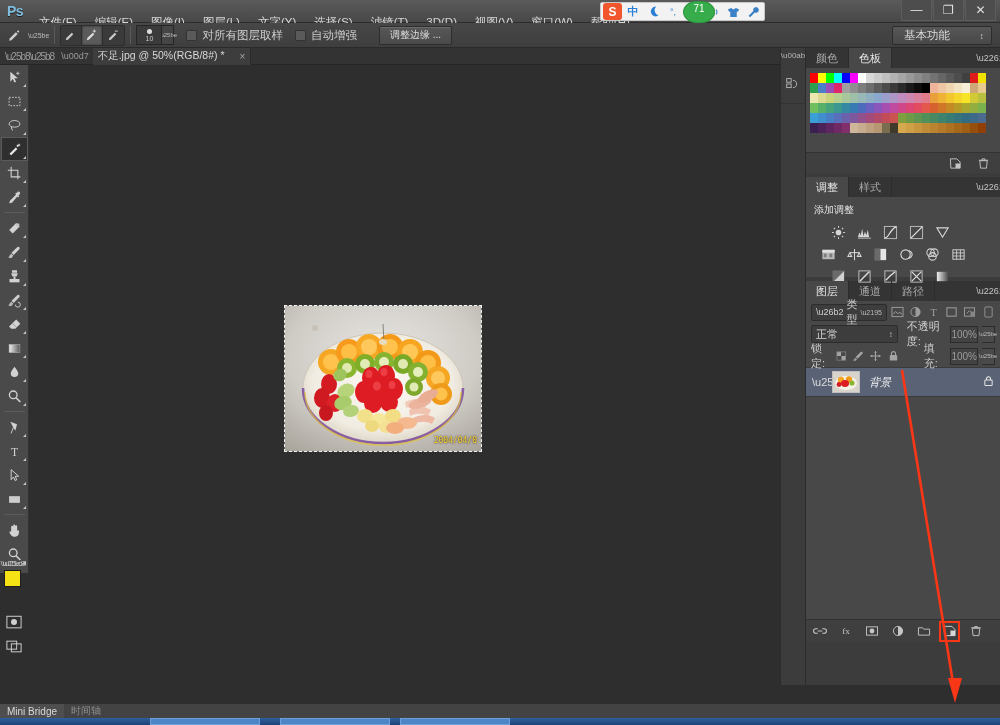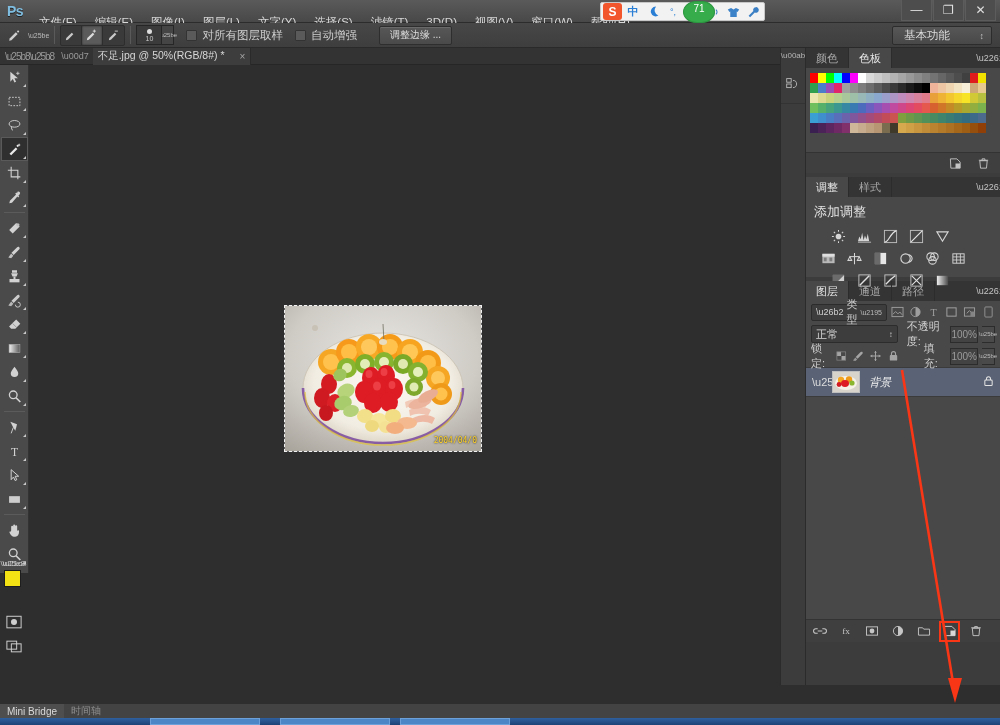--- a/index.html
+++ b/index.html
@@ -192,21 +192,21 @@
   .swatch-body { background: #484848; padding: 5px 4px 0 4px; height: 84px; }
   .sw-grid { display: grid; grid-template-columns: repeat(22, 8px); grid-auto-rows: 10px; gap: 0; }
   .sw-cell { width: 8px; height: 10px; }
   .panel-footer {
     height: 21px; background: #3f3f3f; border-top: 1px solid #333;
     display: flex; align-items: center; justify-content: flex-end; padding-right: 10px; gap: 14px;
   }
   .foot-ico { width: 14px; height: 14px; display: flex; align-items: center; justify-content: center; }
 
   .adj-body { background: #484848; padding: 6px 8px 8px 8px; height: 80px; }
-  .adj-title { font-size: 13px; color: #e2e2e2; margin-bottom: 7px; }
+  .adj-title { font-size: 10px; color: #e2e2e2; margin-bottom: 7px; }
   .adj-row { display: flex; gap: 9px; margin-bottom: 6px; padding-left: 16px; }
   .adj-ico { width: 17px; height: 16px; display: flex; align-items: center; justify-content: center; }
 
   .layers-body { background: #484848; }
   .lrow { display: flex; align-items: center; height: 22px; padding: 0 5px; gap: 4px; }
   .filter-box {
     display: flex; align-items: center; height: 17px; background: #3d3d3d;
     border: 1px solid #2c2c2c; border-radius: 2px; padding: 0 4px; gap: 3px;
   }
   .filter-box .lbl { font-size: 11px; color: #d0d0d0; }

